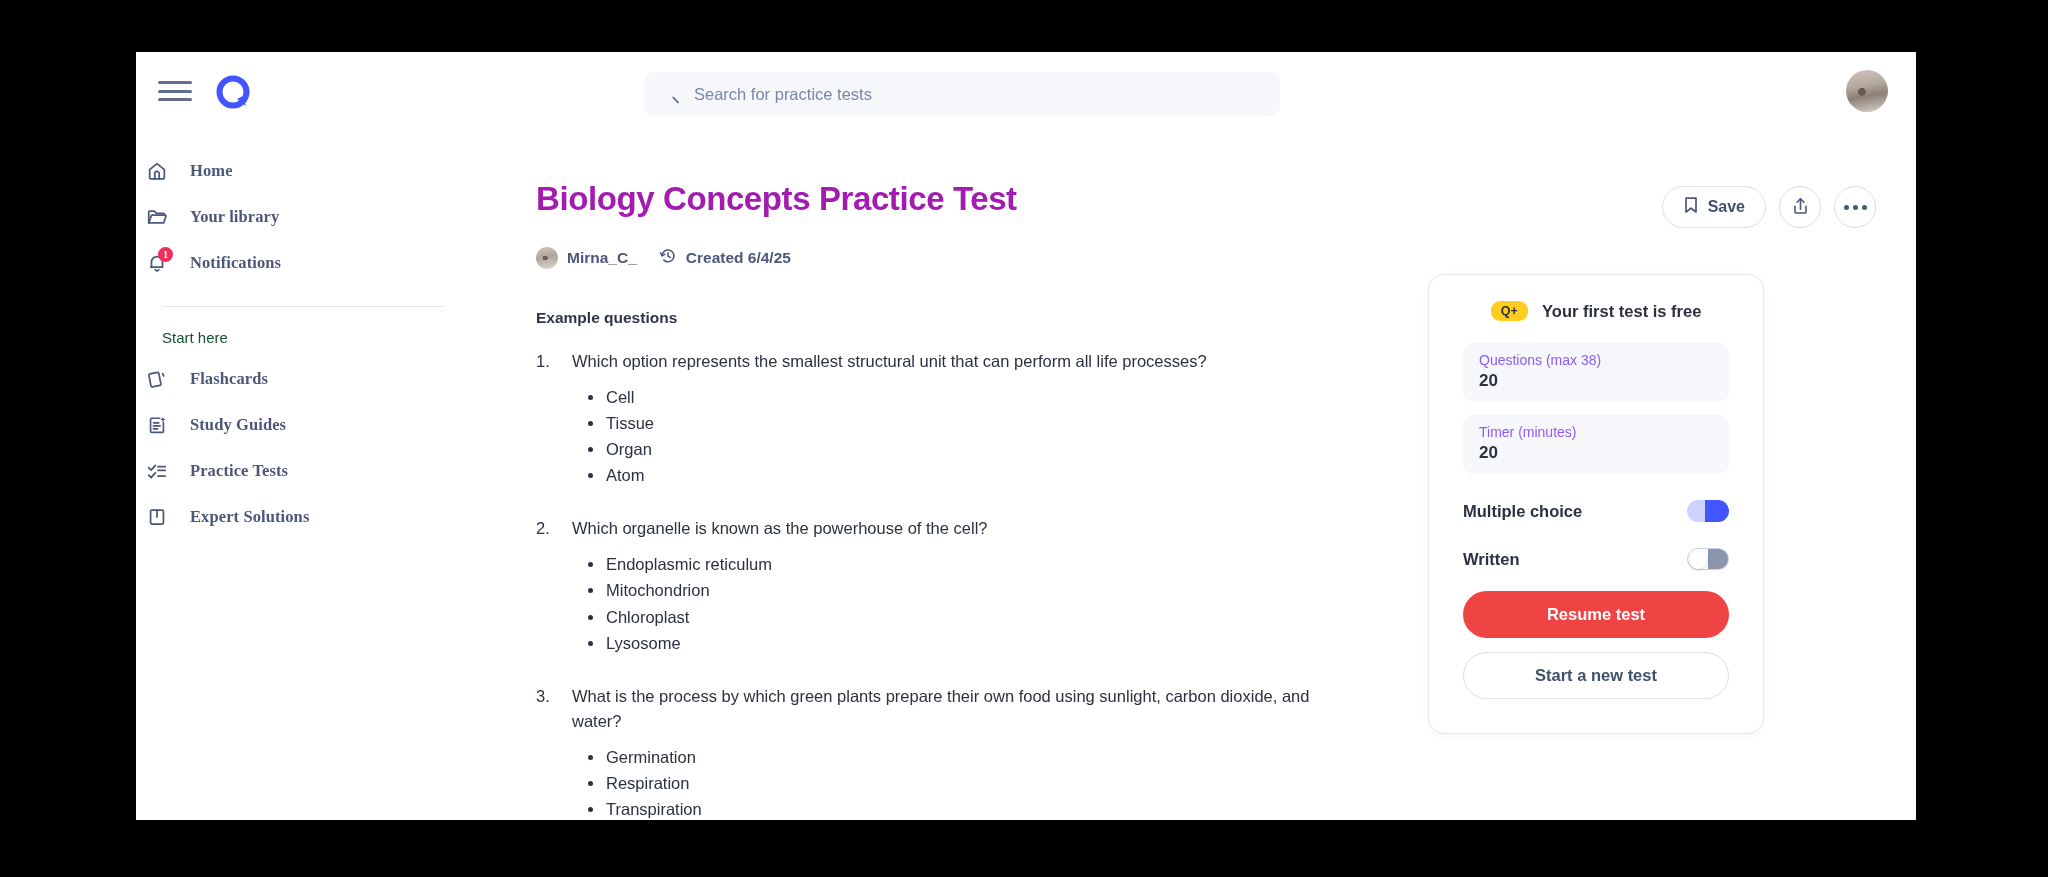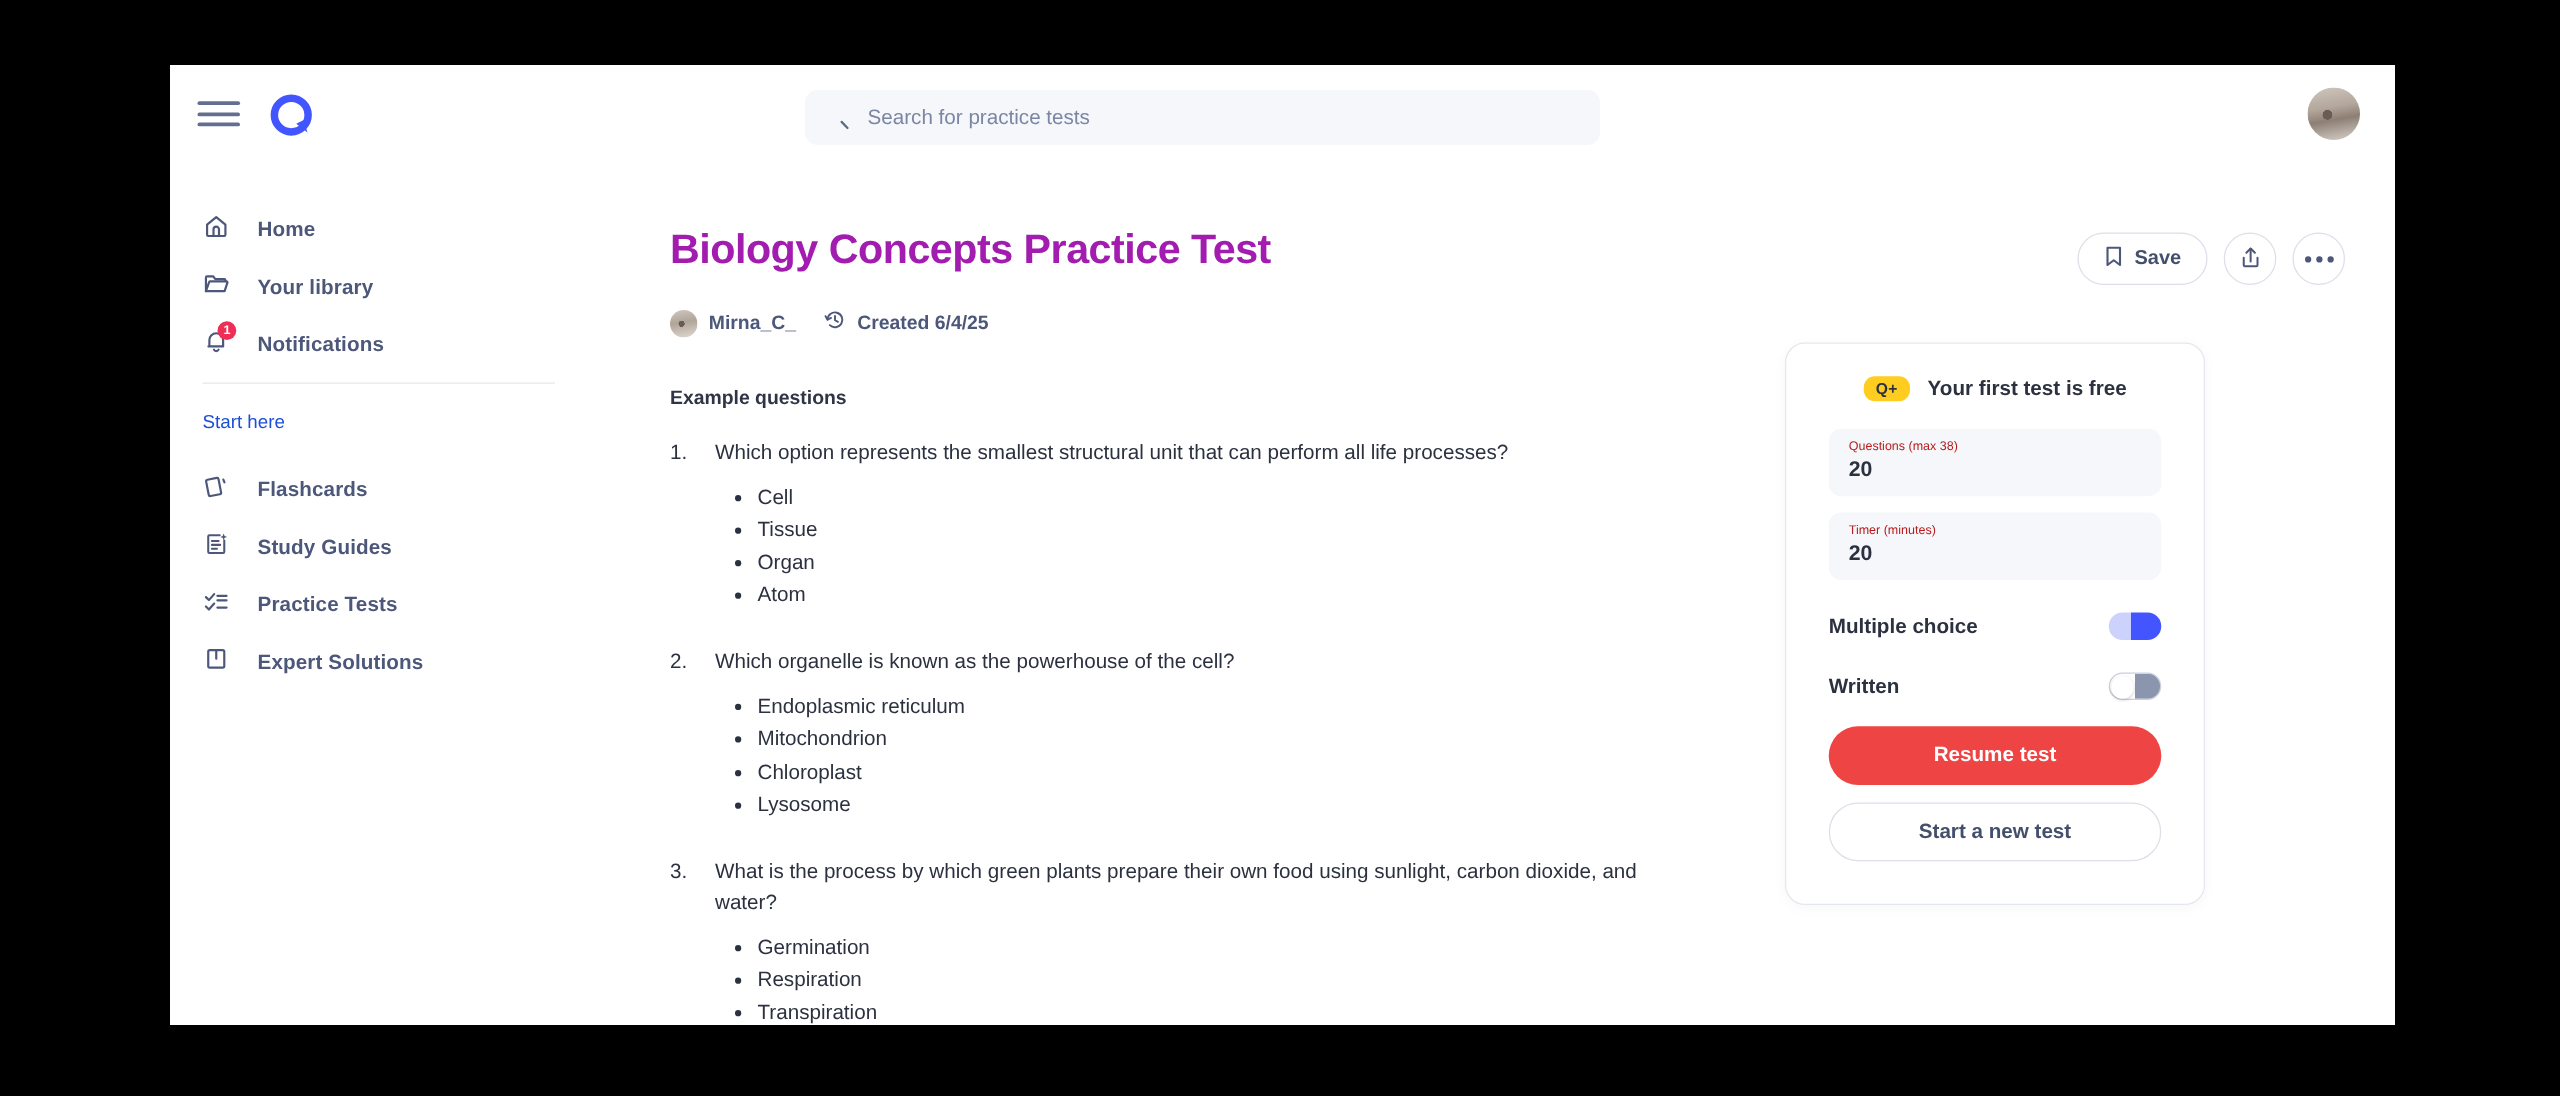--- a/index.html
+++ b/index.html
@@ -104,25 +104,26 @@
 
   
   .sidebar {
     width: 350px;
     flex: 0 0 350px;
     padding-top: 8px;
     box-sizing: border-box;
   }
   .nav-item {
     display: flex;
-    align-items: flex-end;
+    align-items: center;
     height: 46px;
-    padding-left: 24px;
+    padding-left: 8px;
     cursor: pointer;
     position: relative;
+    font-family: Liberation Serif, serif;
   }
   .nav-item .ic {
     width: 26px;
     height: 26px;
     margin-right: 20px;
     flex: 0 0 auto;
     position: relative;
     display: flex;
     align-items: center;
     justify-content: center;
@@ -150,21 +151,21 @@
     padding: 0 3px;
     box-sizing: border-box;
   }
   .nav-divider {
     height: 1px;
     background: #e4e6ee;
     margin: 20px 42px 0 26px;
   }
   .section-label {
     font-size: 15px;
-    color: #1d4ed8;
+    color: #14532d;
     font-weight: 500;
     padding: 22px 0 10px 26px;
   }
 
   
   .main {
     flex: 1 1 auto;
     padding: 40px 0 0 50px;
     box-sizing: border-box;
     position: relative;
@@ -301,21 +302,21 @@
   }
   .panel-head-text { font-size: 16.5px; font-weight: 800; color: #2c3140; }
 
   .field {
     background: #f6f7fb;
     border-radius: 10px;
     padding: 9px 16px 11px 16px;
     margin-bottom: 13px;
     cursor: text;
   }
-  .field-label { font-size: 10px; color: #b91c1c; font-weight: 500; }
+  .field-label { font-size: 14px; color: #8b5cf6; font-weight: 500; }
   .field-value {
     font-size: 17px;
     font-weight: 700;
     color: #2c3140;
     margin-top: 3px;
   }
 
   .toggle-row {
     display: flex;
     align-items: center;

